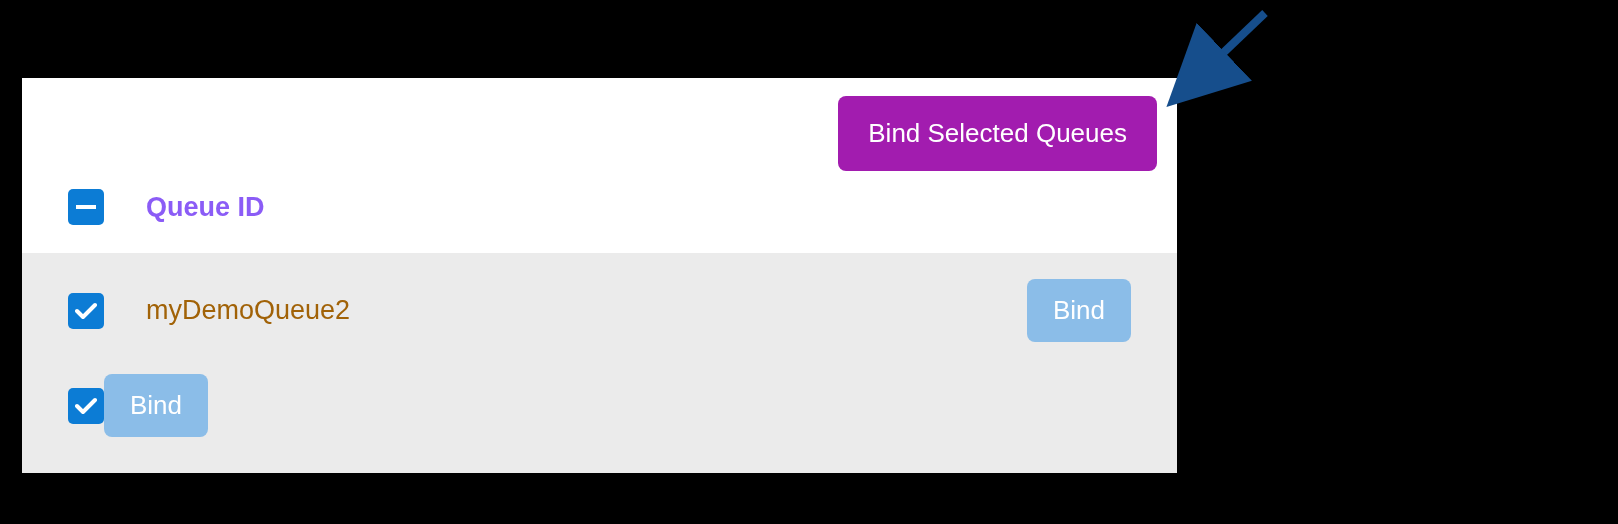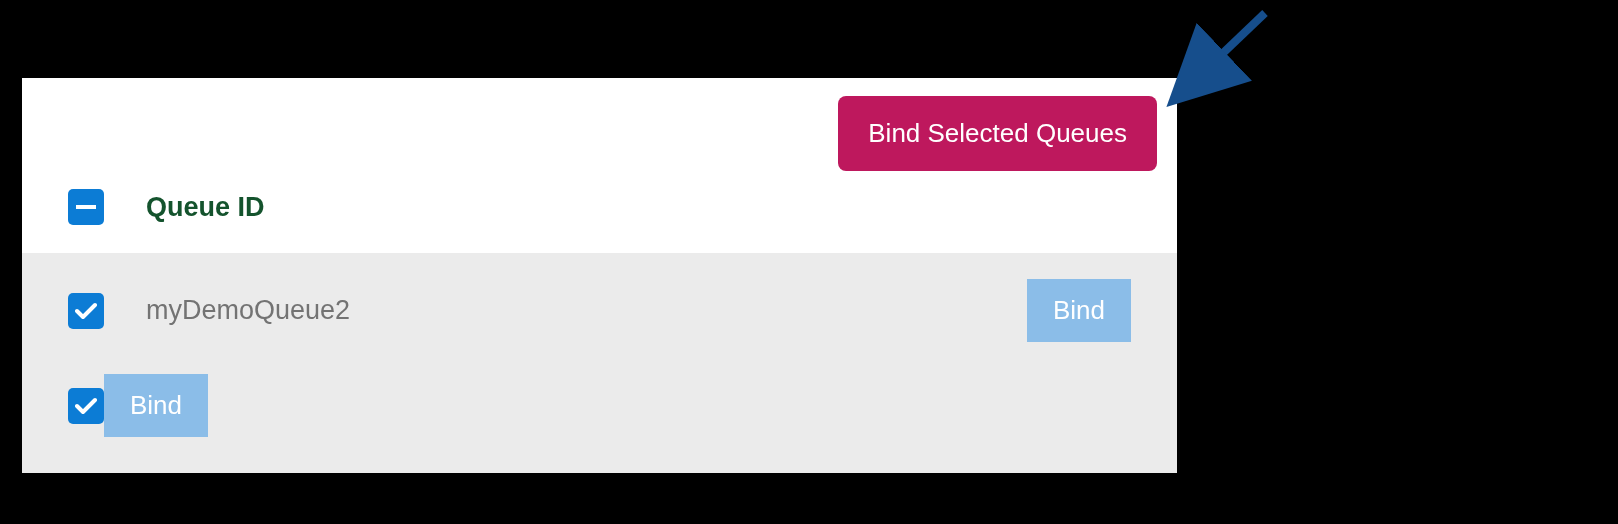--- a/index.html
+++ b/index.html
@@ -15,21 +15,21 @@
     top: 78px;
     width: 1155px;
     background: #fff;
   }
   .toolbar {
     display: flex;
     justify-content: flex-end;
     padding: 18px 20px 0 20px;
   }
   .btn-primary {
-    background: #be185d;
+    background: #a21caf;
     color: #fff;
     border: none;
     border-radius: 8px;
     font-size: 26px;
     font-weight: 400;
     padding: 22px 30px;
     cursor: pointer;
   }
   .table-head {
     display: flex;
@@ -44,44 +44,44 @@
     display: inline-flex;
     align-items: center;
     justify-content: center;
     flex-shrink: 0;
     cursor: pointer;
   }
   .cb svg { display:block; }
   .col-label {
     font-size: 27px;
     font-weight: 700;
-    color: #14532d;
+    color: #8b5cf6;
     margin-left: 42px;
   }
   .rows {
     background: #ebebeb;
     padding: 10px 18px 20px 18px;
   }
   .row {
     display: flex;
     align-items: center;
     padding: 16px 28px;
   }
   .queue-name {
     font-size: 27px;
     font-weight: 400;
-    color: #737373;
+    color: #a16207;
     margin-left: 42px;
     flex: 1;
   }
   .btn-bind {
     background: #8bbde8;
     color: #fff;
     border: none;
-    border-radius: 0;
+    border-radius: 8px;
     font-size: 26px;
     font-weight: 400;
     padding: 16px 26px;
     cursor: pointer;
   }
   .annotation-arrow {
     position: absolute;
     left: 1160px;
     top: 8px;
     pointer-events: none;

